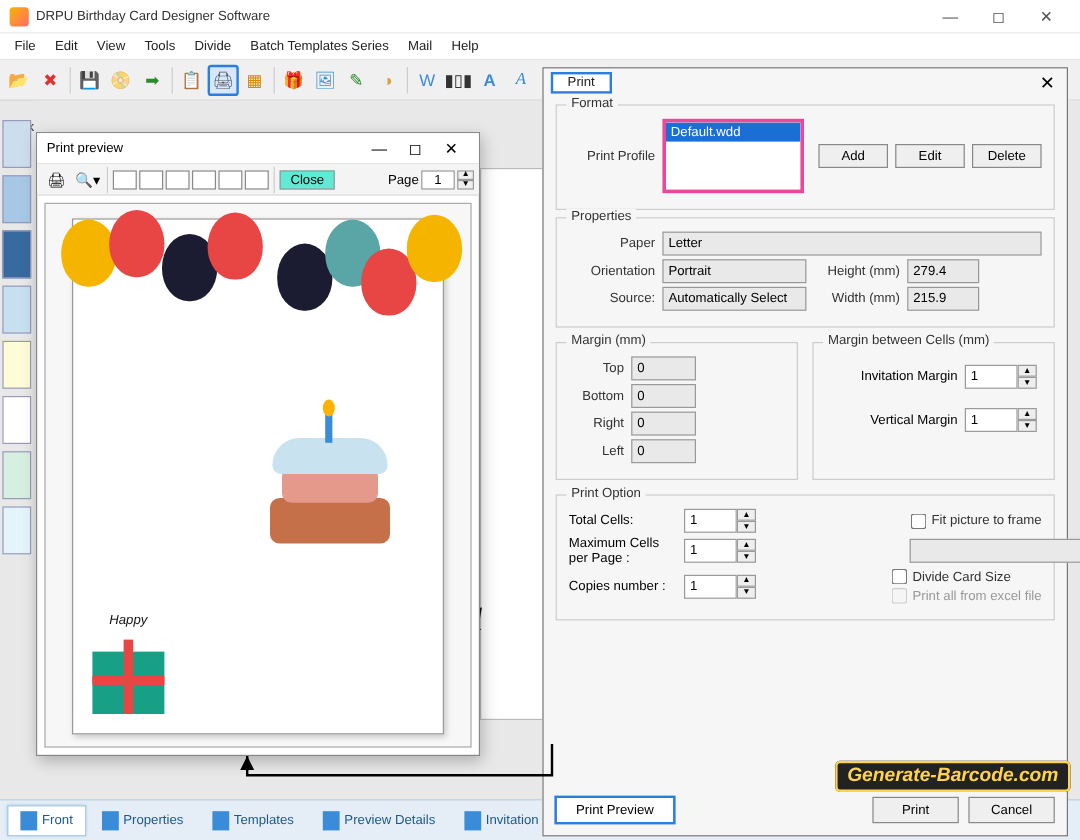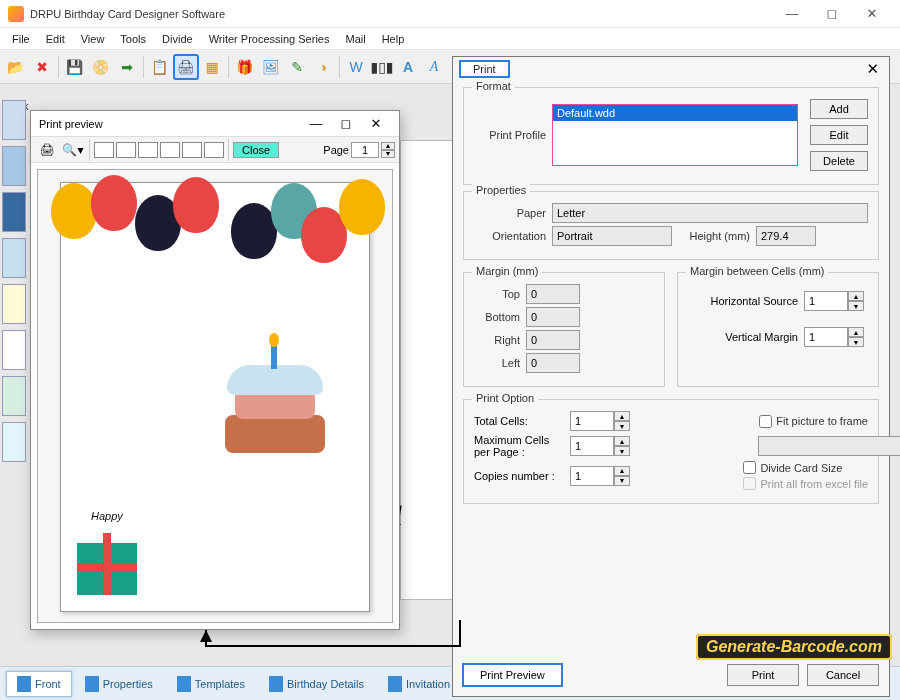--- a/index.html
+++ b/index.html
@@ -71,23 +71,23 @@
 .print-dialog .pd-title .sp{flex:1}
 .print-dialog .pd-title .x{font-size:15px;cursor:pointer;padding:0 4px}
 .group{border:1px solid #ccc;margin:6px 10px;padding:8px 10px 10px;position:relative}
 .group>.gl{position:absolute;top:-8px;left:8px;background:#f6f6f6;padding:0 4px;color:#333}
 .row{display:flex;align-items:center;gap:6px;margin:3px 0}
 .row .lab{width:72px;text-align:right;color:#333;white-space:nowrap}
 .row .lab-sm{width:46px;text-align:right;color:#333}
 .row .lab-r{width:72px;text-align:right;color:#333}
 .txtbox{border:1px solid #999;background:#fff;padding:2px 4px;height:20px}
 .txtbox.ro{background:#e9e9e9}
-.listbox{border:1px solid #ec4899;background:#fff;height:62px;flex:1;overflow:hidden}
+.listbox{border:3px solid #ec4899;background:#fff;height:62px;flex:1;overflow:hidden}
 .listbox .sel{background:#1a6fd6;color:#fff;padding:2px 4px}
-.btncol{display:flex;flex-direction:column;gap:6px;margin-left:6px}
+.btncol{display:flex;flex-direction:row;gap:6px;margin-left:6px}
 .wbtn{border:1px solid #888;background:#efefef;padding:3px 0;width:58px;text-align:center;cursor:pointer}
 .twocol{display:flex;gap:12px}
 .twocol .col{flex:1}
 .spinbox{display:flex}
 .spinbox .num{width:44px}
 .spinbox .spn{width:16px;display:flex;flex-direction:column}
 .spinbox .spn button{height:10px;font-size:7px;line-height:7px;border:1px solid #999;background:#eee;padding:0;cursor:pointer}
 .combo{display:flex;flex:1}
 .combo .txtbox{flex:1}
 .combo .dd{width:18px;border:1px solid #999;border-left:none;background:#eee;text-align:center;line-height:16px;cursor:pointer;font-size:9px}
@@ -119,21 +119,21 @@
   <div class="win-btn">◻</div>
   <div class="win-btn">✕</div>
 </div>
 
 <div class="menubar">
   <div class="mi">File</div>
   <div class="mi">Edit</div>
   <div class="mi">View</div>
   <div class="mi">Tools</div>
   <div class="mi">Divide</div>
-  <div class="mi">Writer Processing Series</div>
+  <div class="mi">Batch Templates Series</div>
   <div class="mi">Mail</div>
   <div class="mi">Help</div>
 </div>
 
 <div class="toolbar">
   <div class="tool-ico" style="color:#2c8a2c">📂</div>
   <div class="tool-ico" style="color:#d33">✖</div>
   <div class="tool-sep"></div>
   <div class="tool-ico" style="color:#3a8bd8">💾</div>
   <div class="tool-ico" style="color:#3a8bd8">📀</div>
@@ -254,20 +254,26 @@
     <div class="row">
       <span class="lab">Paper</span>
       <input class="txtbox ro" style="flex: 1 1 0%;" value="Letter">
     </div>
     <div class="row">
       <span class="lab">Orientation</span>
       <input class="txtbox ro" style="width: 120px;" value="Portrait">
       <span class="lab-r">Height (mm)</span>
       <input class="txtbox ro" style="width: 60px;" value="279.4">
     </div>
+    <div class="row">
+      <span class="lab">Source:</span>
+      <input class="txtbox ro" style="width: 120px;" value="Automatically Select">
+      <span class="lab-r">Width (mm)</span>
+      <input class="txtbox ro" style="width: 60px;" value="215.9">
+    </div>
   </div>
 
   <div class="twocol" style="margin:0 10px">
     <div class="group col" style="margin:6px 0">
       <span class="gl">Margin (mm)</span>
       <div class="row">
           <span class="lab-sm">Top</span>
           <input class="txtbox ro" style="width: 54px;" value="0">
         </div>
       <div class="row">
@@ -279,21 +285,21 @@
           <input class="txtbox ro" style="width: 54px;" value="0">
         </div>
       <div class="row">
           <span class="lab-sm">Left</span>
           <input class="txtbox ro" style="width: 54px;" value="0">
         </div>
     </div>
     <div class="group col" style="margin:6px 0">
       <span class="gl">Margin between Cells (mm)</span>
       <div class="row" style="margin-top:10px">
-          <span style="width:110px;text-align:right">Horizontal Source</span>
+          <span style="width:110px;text-align:right">Invitation Margin</span>
         <div class="spinbox">
             <input class="txtbox num" value="1" style="">
             <span class="spn">
               <button>▲</button>
               <button>▼</button>
             </span>
           </div>
       </div>
       <div class="row" style="margin-top:16px">
           <span style="width:110px;text-align:right">Vertical Margin</span>
@@ -391,19 +397,19 @@
   <div class="btab">
       <span class="ico"></span>
       <span>Properties</span>
     </div>
   <div class="btab">
       <span class="ico"></span>
       <span>Templates</span>
     </div>
   <div class="btab">
       <span class="ico"></span>
-      <span>Birthday Details</span>
+      <span>Preview Details</span>
     </div>
   <div class="btab">
       <span class="ico"></span>
       <span>Invitation Details</span>
     </div>
 </div>
 
 </body></html>

